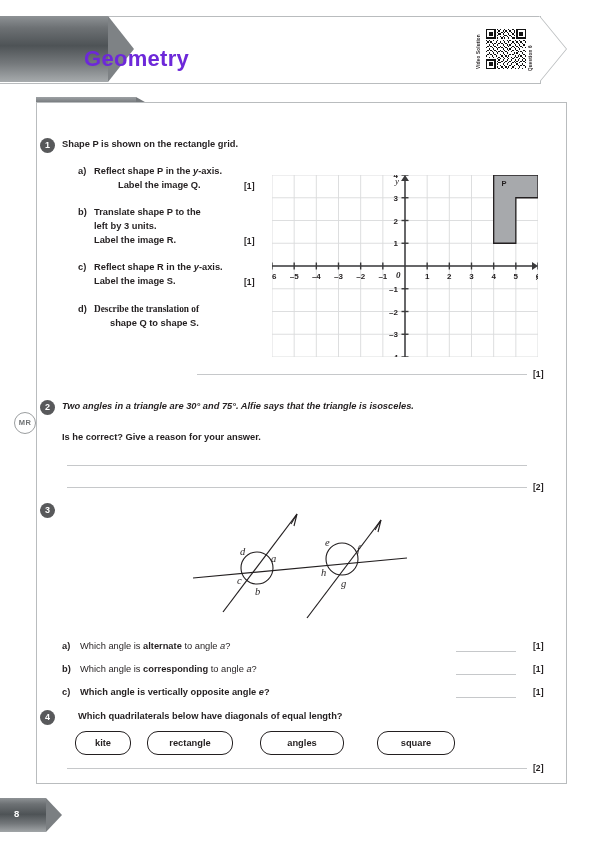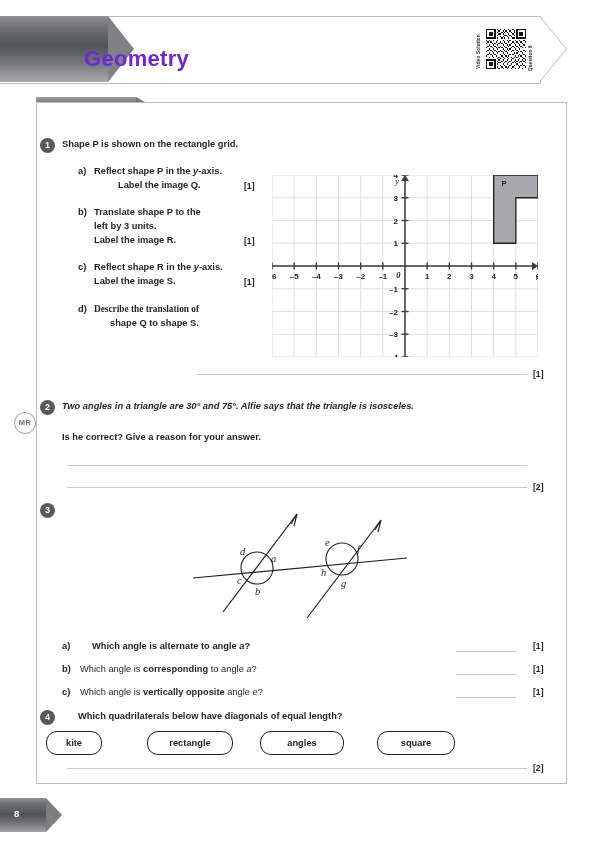--- a/index.html
+++ b/index.html
@@ -412,38 +412,38 @@
       <text x="70" y="95">b</text>
       <text x="140" y="46">e</text>
       <text x="172" y="53">f</text>
       <text x="136" y="76">h</text>
       <text x="156" y="87">g</text>
     </g>
   </svg>
 </div>
 
 <div class="sublabel" style="left:62px; top:641px;">a)</div>
-<div class="qtext" style="left:80px; top:641px; font-weight:bold;margin-left:12px;">Which angle is <b>alternate</b> to angle <span class="ital">a</span>?</div>
+<div class="qtext" style="left:80px; top:641px; font-weight:normal;">Which angle is <b>alternate</b> to angle <span class="ital">a</span>?</div>
 <div class="ans-line" style="left:456px; top:651px; width:60px;"></div>
 <div class="marks" style="left:533px; top:641px;">[1]</div>
 
 <div class="sublabel" style="left:62px; top:664px;">b)</div>
 <div class="qtext" style="left:80px; top:664px; font-weight:normal;">Which angle is <b>corresponding</b> to angle <span class="ital">a</span>?</div>
 <div class="ans-line" style="left:456px; top:674px; width:60px;"></div>
 <div class="marks" style="left:533px; top:664px;">[1]</div>
 
 <div class="sublabel" style="left:62px; top:687px;">c)</div>
-<div class="qtext" style="left:80px; top:687px; font-weight:normal;">Which angle is <b>vertically opposite</b> angle <span class="ital">e</span>?</div>
+<div class="qtext" style="left:80px; top:687px; font-weight:bold;">Which angle is <b>vertically opposite</b> angle <span class="ital">e</span>?</div>
 <div class="ans-line" style="left:456px; top:697px; width:60px;"></div>
 <div class="marks" style="left:533px; top:687px;">[1]</div>
 
 <div class="qnum" style="left:40px; top:710px;">4</div>
 <div class="qtext" style="left:62px; top:711px;margin-left:16px;">Which quadrilaterals below have diagonals of equal length?</div>
 
-<div class="pill" style="left:46px; top:731px; width:54px;">kite</div>
+<div class="pill" style="left:75px; top:731px; width:54px;">kite</div>
 <div class="pill" style="left:147px; top:731px; width:84px;">rectangle</div>
 <div class="pill" style="left:260px; top:731px; width:82px;">angles</div>
 <div class="pill" style="left:377px; top:731px; width:76px;">square</div>
 
 <div class="ans-line" style="left:67px; top:768px; width:460px;"></div>
 <div class="marks" style="left:533px; top:763px;">[2]</div>
 
 <div class="footer-chevron-tip2"></div>
 <div class="footer-chevron"></div>
 <div class="footer-chevron-tip"></div>

